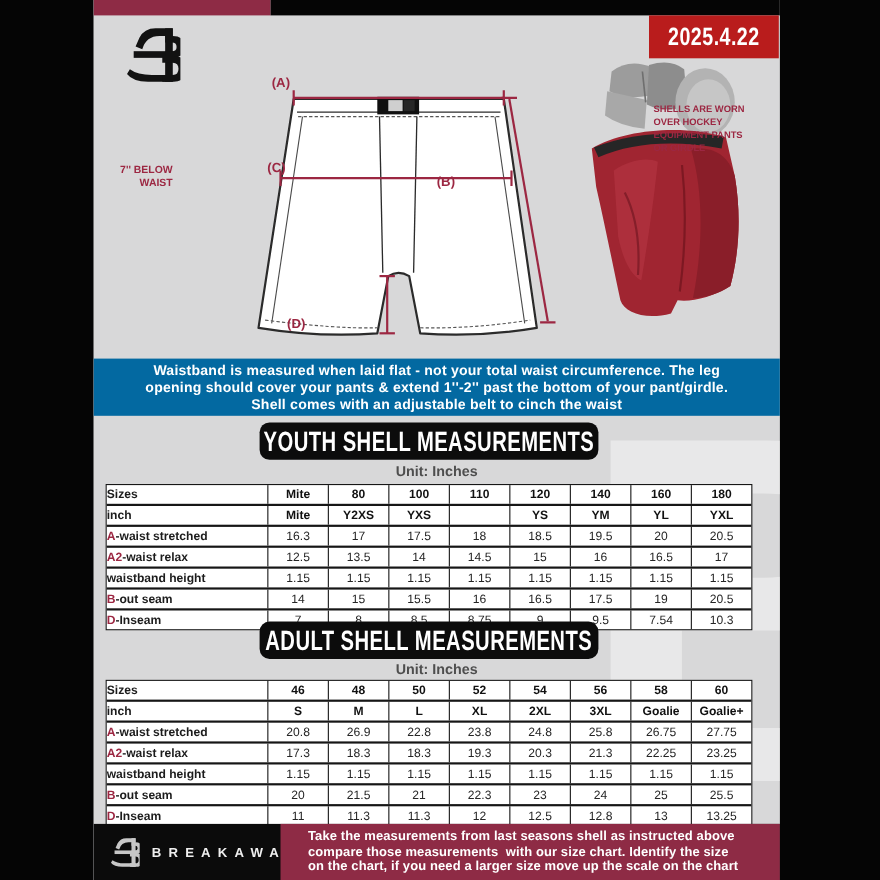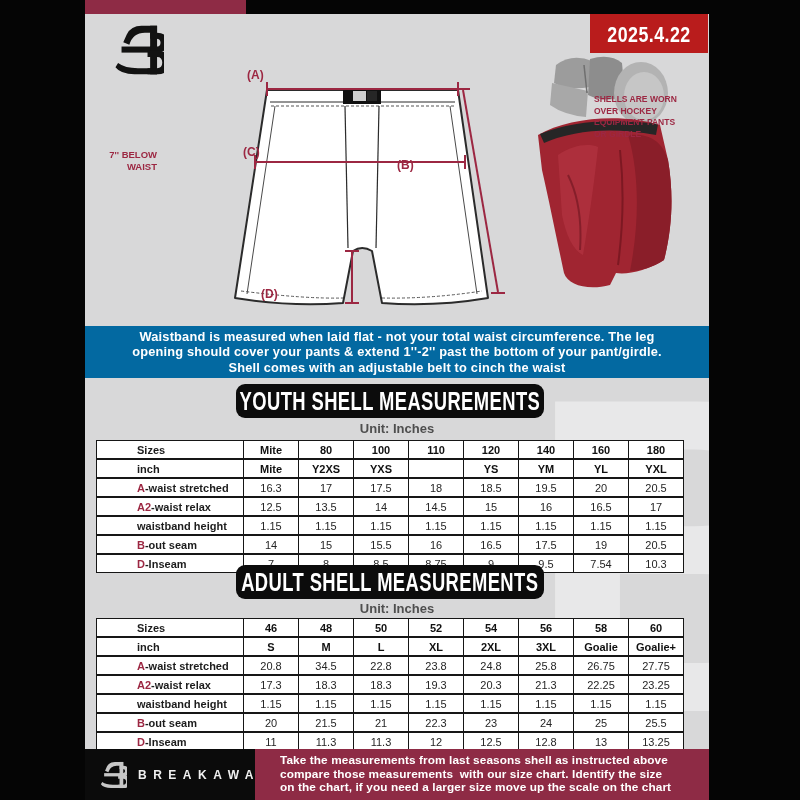--- a/index.html
+++ b/index.html
@@ -38,21 +38,21 @@
   .section-banner{position:absolute;left:151px;width:308px;height:34px;background:#0c0c0c;border-radius:9px;
                   display:flex;align-items:center;justify-content:center;z-index:2;}
   .section-banner span{color:#fff;font-size:23px;font-weight:700;letter-spacing:.5px;
                        transform:scale(.8,1.1);white-space:nowrap;}
   .unit-label{position:absolute;left:0;width:624px;text-align:center;font-size:13px;font-weight:600;
               color:#4e4e4e;z-index:2;}
   .s-table{position:absolute;left:11px;width:588px;background:#fff;border:1.5px solid #161616;
            box-sizing:border-box;z-index:2;}
   .t-row{display:grid;grid-template-columns:146px repeat(8,1fr);height:17px;border-top:2px solid #161616;}
   .t-row:first-child{border-top:none;}
-  .t-label{font-size:11px;font-weight:700;color:#1c1c1c;padding-left:40px;display:flex;align-items:center;}
+  .t-label{font-size:11px;font-weight:700;color:#1c1c1c;display:flex;align-items:center;}
   .t-label .pfx{color:#9c2742;}
   .t-cell{font-size:11px;color:#252525;border-left:1.4px solid #161616;display:flex;
           align-items:center;justify-content:center;}
   .t-head .t-cell{font-weight:700;color:#111;}
   
   .footer{position:absolute;left:0;top:749px;width:624px;height:51px;background:#0b0b0b;z-index:3;}
   .footer-maroon{position:absolute;left:170px;top:0;width:454px;height:51px;background:#8e2b45;
                  display:flex;align-items:center;}
   .footer-note{color:#fff;font-size:11.8px;line-height:13.8px;font-weight:600;letter-spacing:.1px;
                padding-left:25px;white-space:pre-wrap;}
@@ -271,21 +271,21 @@
           <div class="t-cell">L</div>
           <div class="t-cell">XL</div>
           <div class="t-cell">2XL</div>
           <div class="t-cell">3XL</div>
           <div class="t-cell">Goalie</div>
           <div class="t-cell">Goalie+</div>
         </div>
         <div class="t-row">
           <div class="t-label"><span class="pfx">A</span>-waist stretched</div>
           <div class="t-cell">20.8</div>
-          <div class="t-cell">34.5</div>
+          <div class="t-cell">26.9</div>
           <div class="t-cell">22.8</div>
           <div class="t-cell">23.8</div>
           <div class="t-cell">24.8</div>
           <div class="t-cell">25.8</div>
           <div class="t-cell">26.75</div>
           <div class="t-cell">27.75</div>
         </div>
         <div class="t-row">
           <div class="t-label"><span class="pfx">A2</span>-waist relax</div>
           <div class="t-cell">17.3</div>

